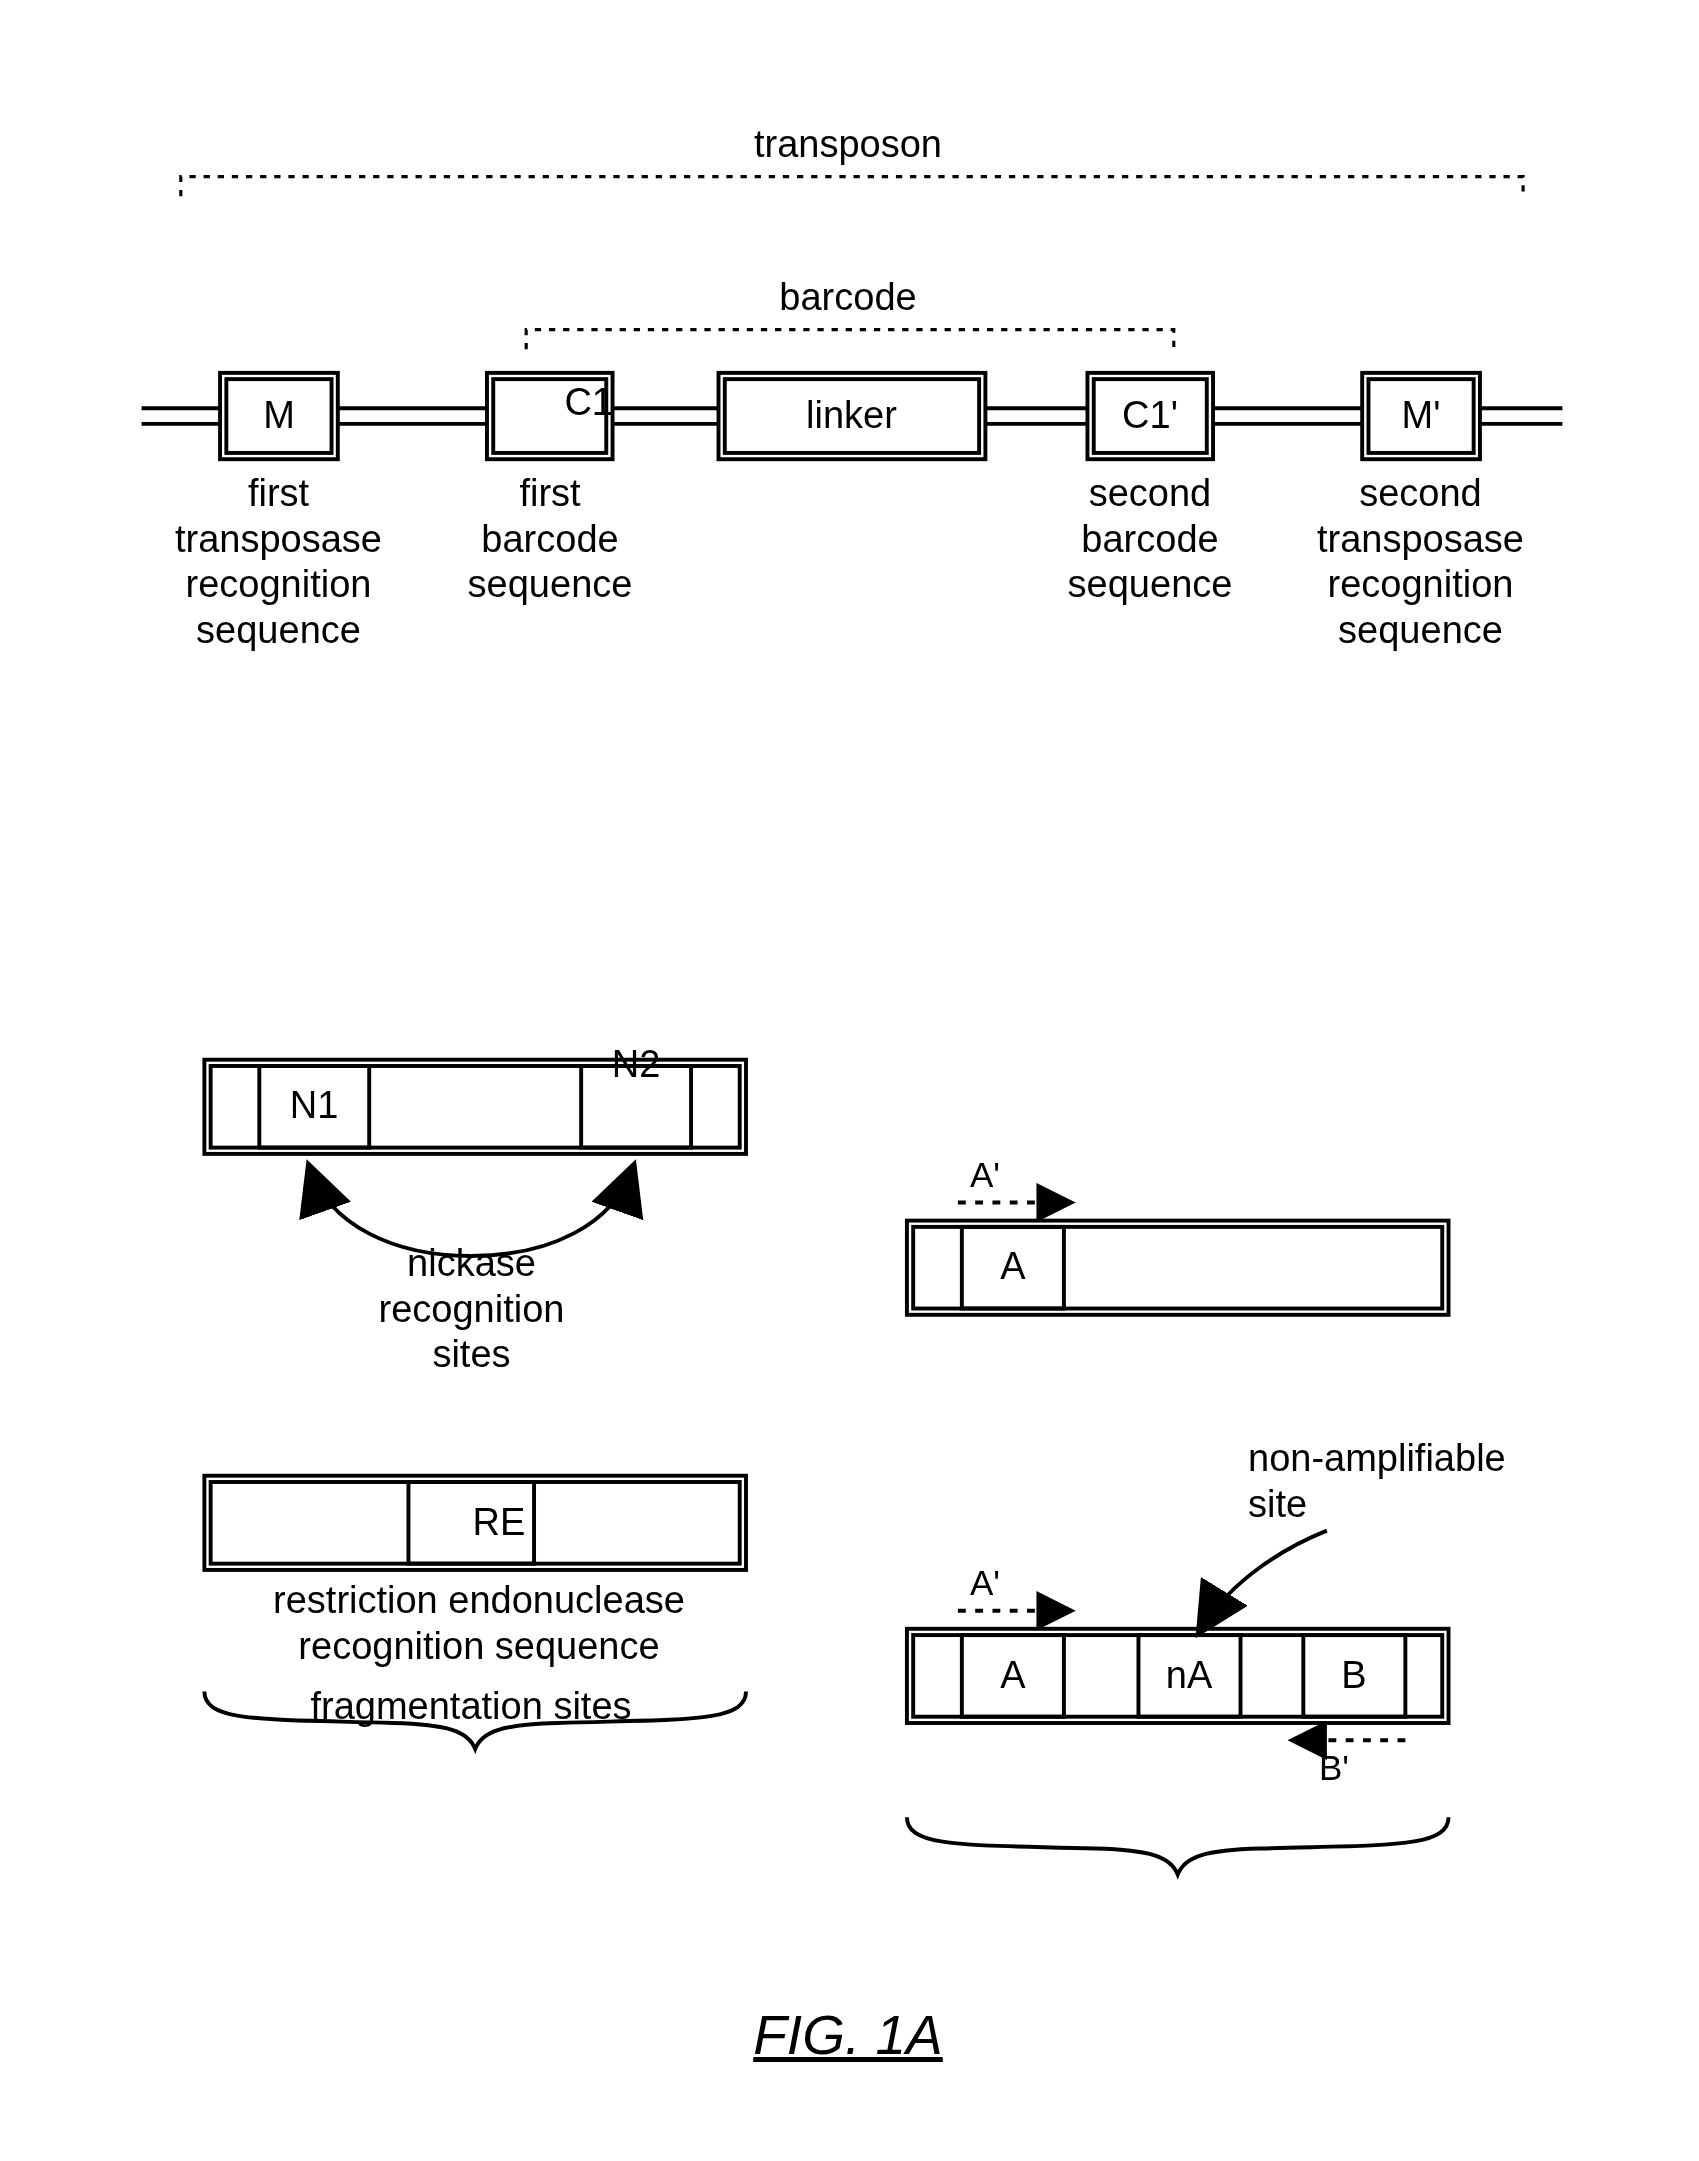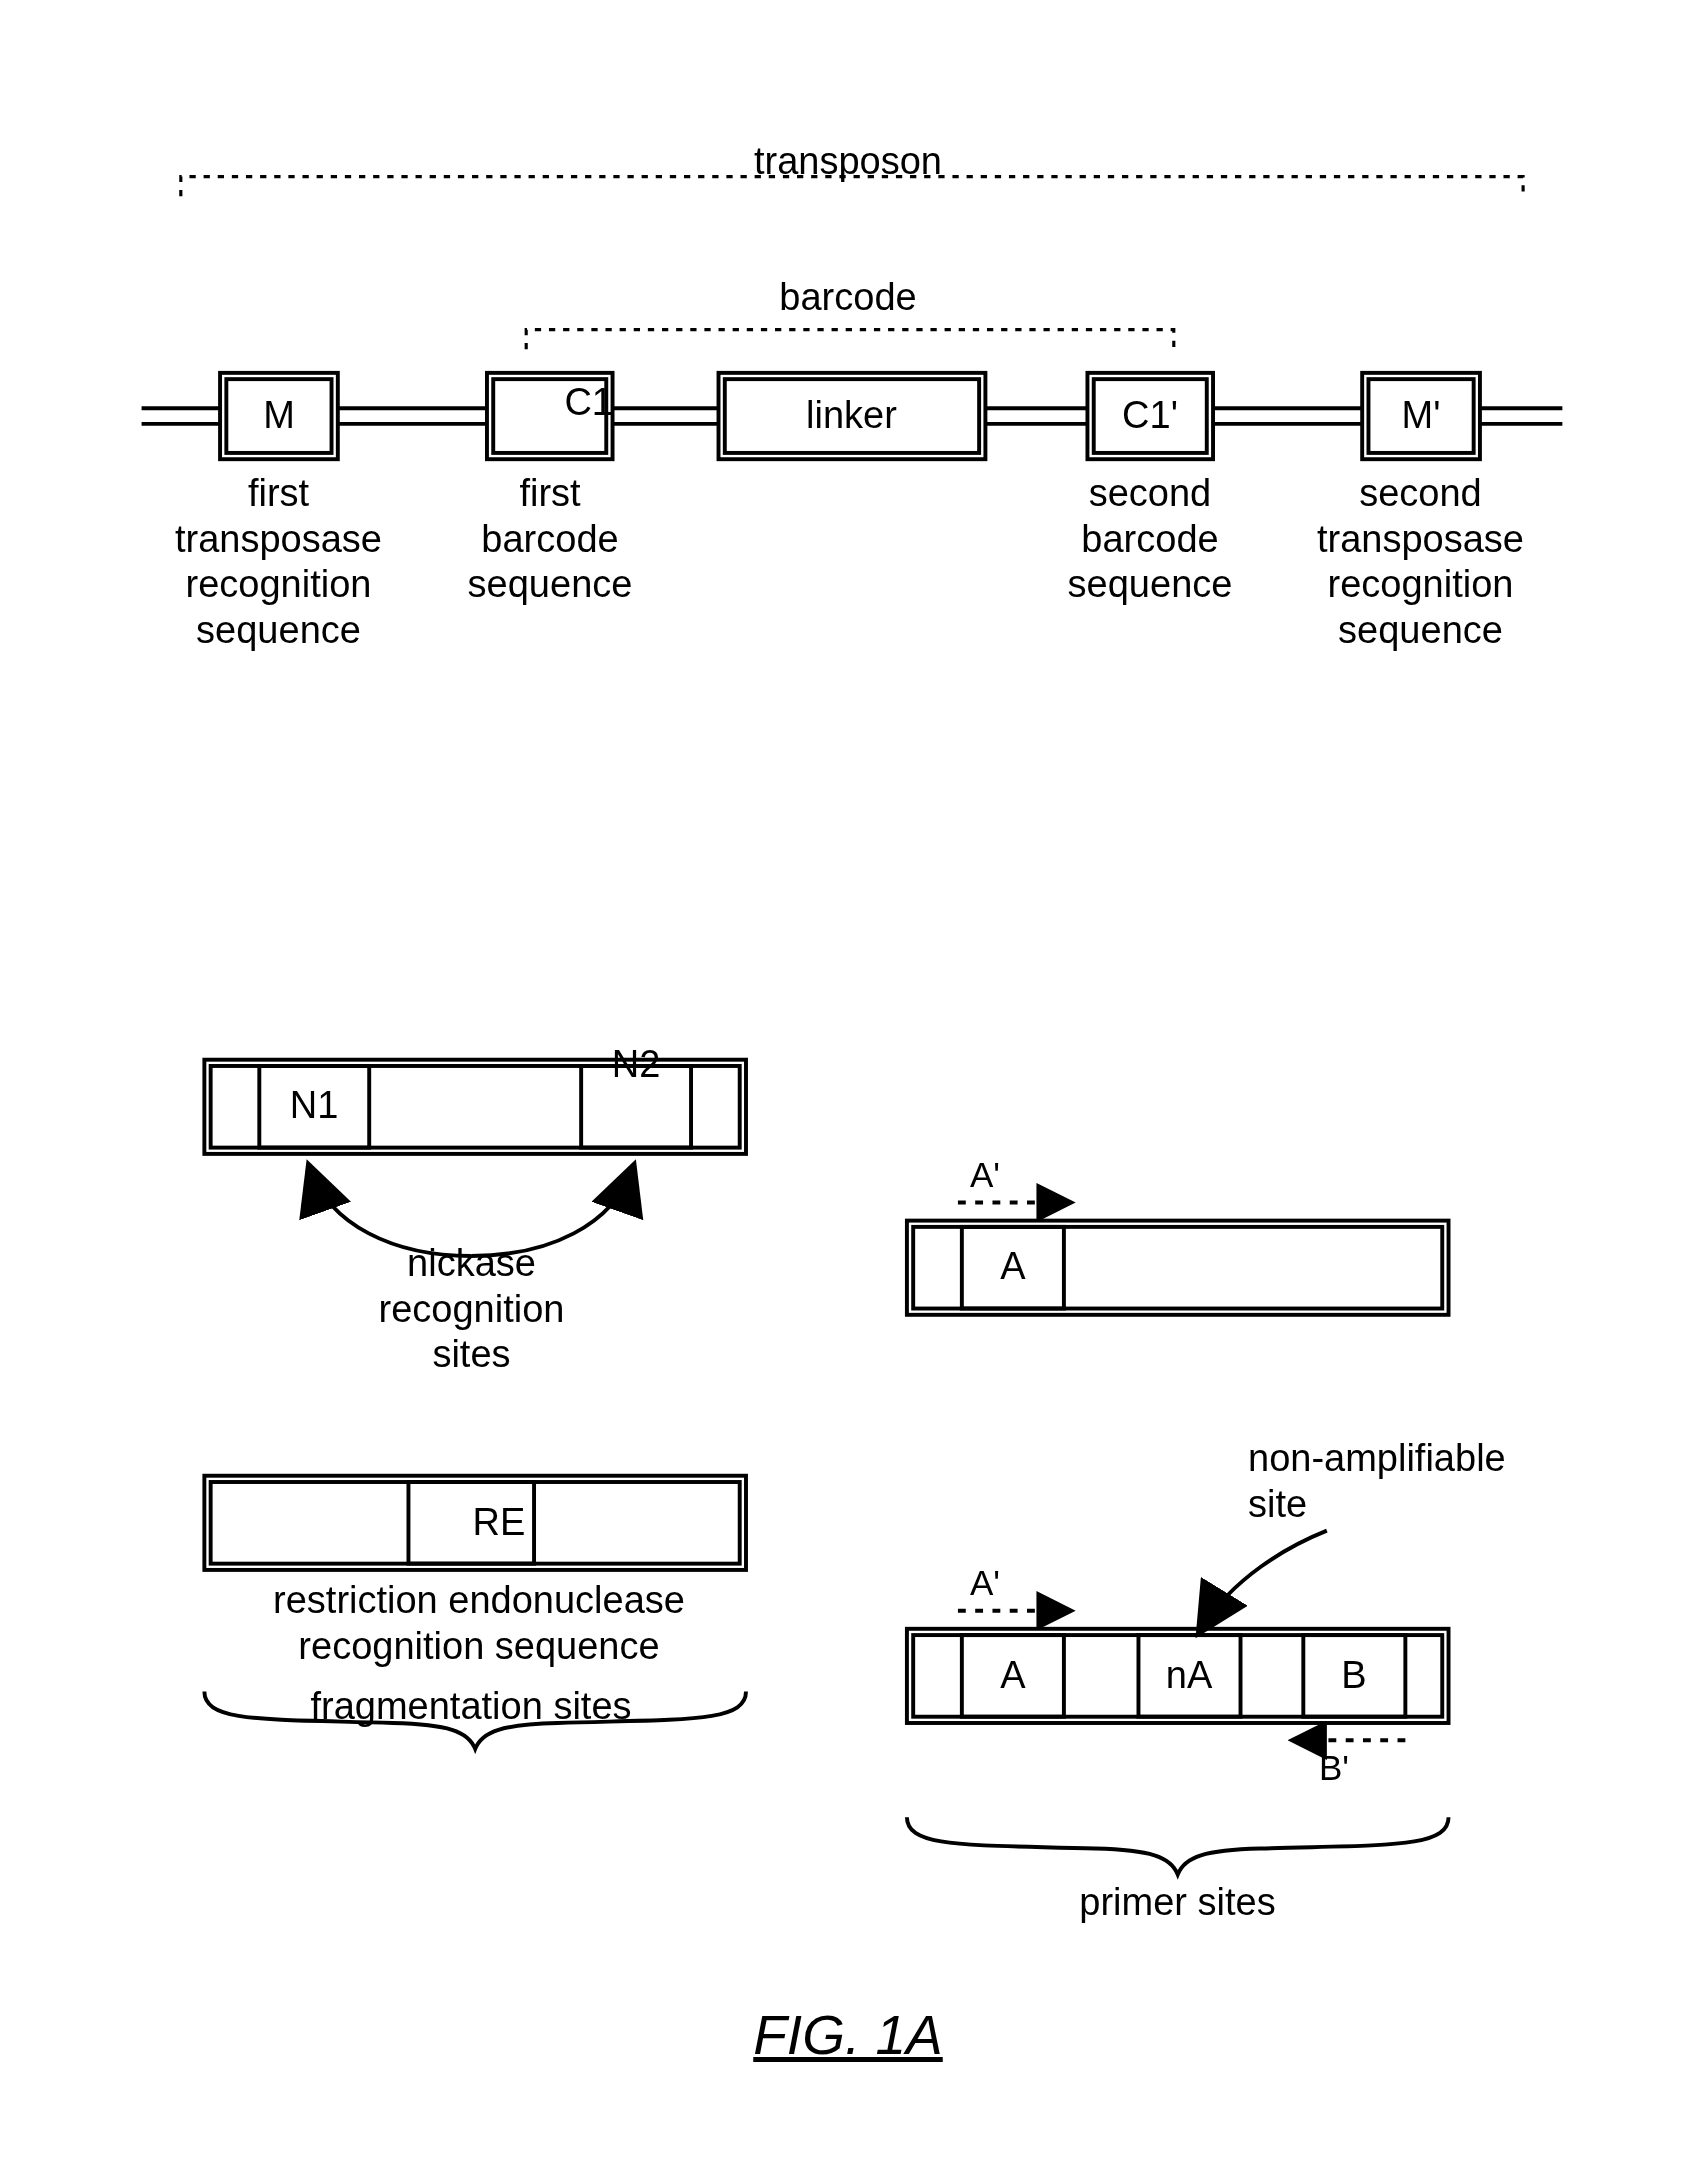--- a/index.html
+++ b/index.html
@@ -137,21 +137,21 @@
 
 <path class="thin" d="
   M1155,2315
   C1155,2355 1235,2350 1395,2355
   C1465,2357 1491,2365 1500,2388
   C1509,2365 1535,2357 1605,2355
   C1765,2350 1845,2355 1845,2315"></path>
 
 </svg>
 
-<div class="label" style="left:644px; top:122px; width:408px;margin-top:17px;">transposon</div>
+<div class="label" style="left:644px; top:122px; width:408px;">transposon</div>
 <div class="label" style="left:730px; top:275px; width:236px;">barcode</div>
 
 <div class="label" style="left:220px; top:393px; width:118px;">M</div>
 <div class="label" style="left:487px; top:380px; width:126px;text-align:right;">C1</div>
 <div class="label" style="left:718px; top:393px; width:267px;">linker</div>
 <div class="label" style="left:1087px; top:393px; width:126px;">C1'</div>
 <div class="label" style="left:1362px; top:393px; width:118px;">M'</div>
 
 <div class="label" style="left:157px; top:471px; width:243px; white-space:pre-line;">first
 transposase
@@ -183,18 +183,17 @@
 <div class="label" style="left:970px; top:1154px; width:79px; font-size:35px; text-align:left;">A'</div>
 <div class="label" style="left:962px; top:1244px; width:102px;">A</div>
 
 <div class="label" style="left:1248px; top:1436px; width:314px; text-align:left; white-space:pre-line;">non-amplifiable
 site</div>
 <div class="label" style="left:970px; top:1562px; width:79px; font-size:35px; text-align:left;">A'</div>
 <div class="label" style="left:962px; top:1653px; width:102px;">A</div>
 <div class="label" style="left:1138px; top:1653px; width:102px;">nA</div>
 <div class="label" style="left:1303px; top:1653px; width:102px;">B</div>
 <div class="label" style="left:1319px; top:1747px; width:94px; font-size:35px; text-align:left;">B'</div>
-<div class="label" style="left:981px; top:1880px; width:393px;">primer sites</div>
 
 <div class="label big" style="left:691px; top:2002px; width:314px;text-decoration:underline;">FIG. 1A</div>
 
 </div>
 
 
 </body></html>

